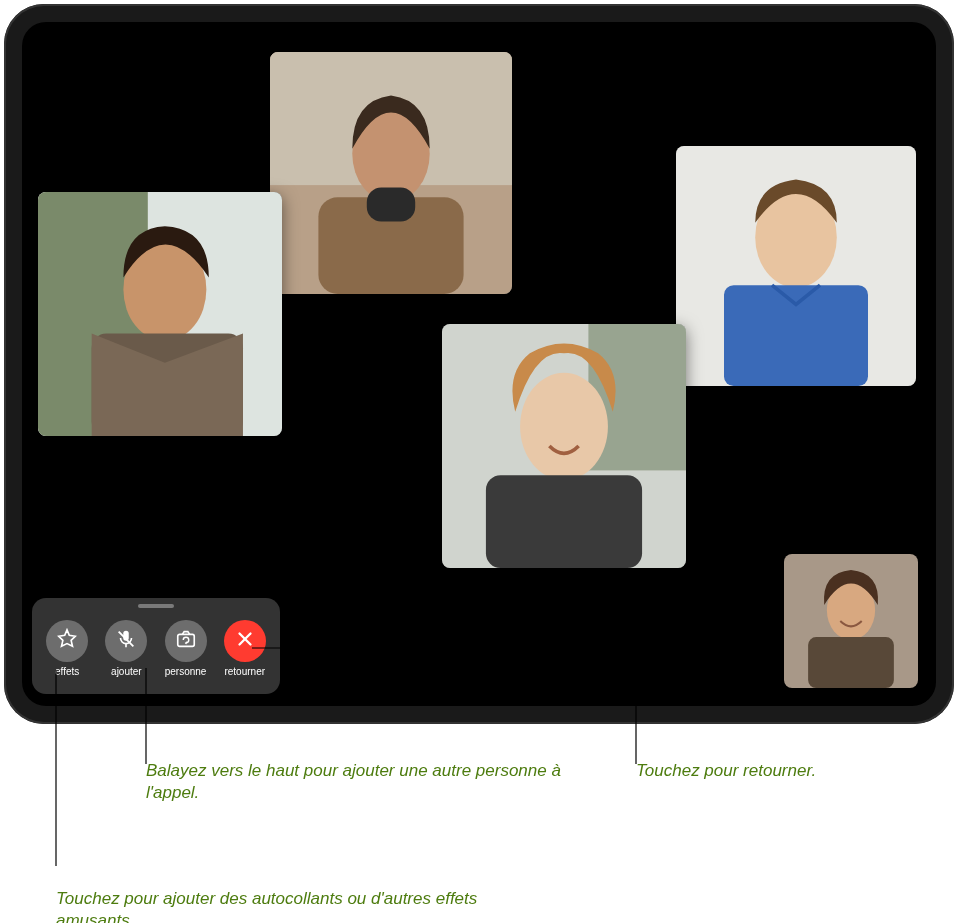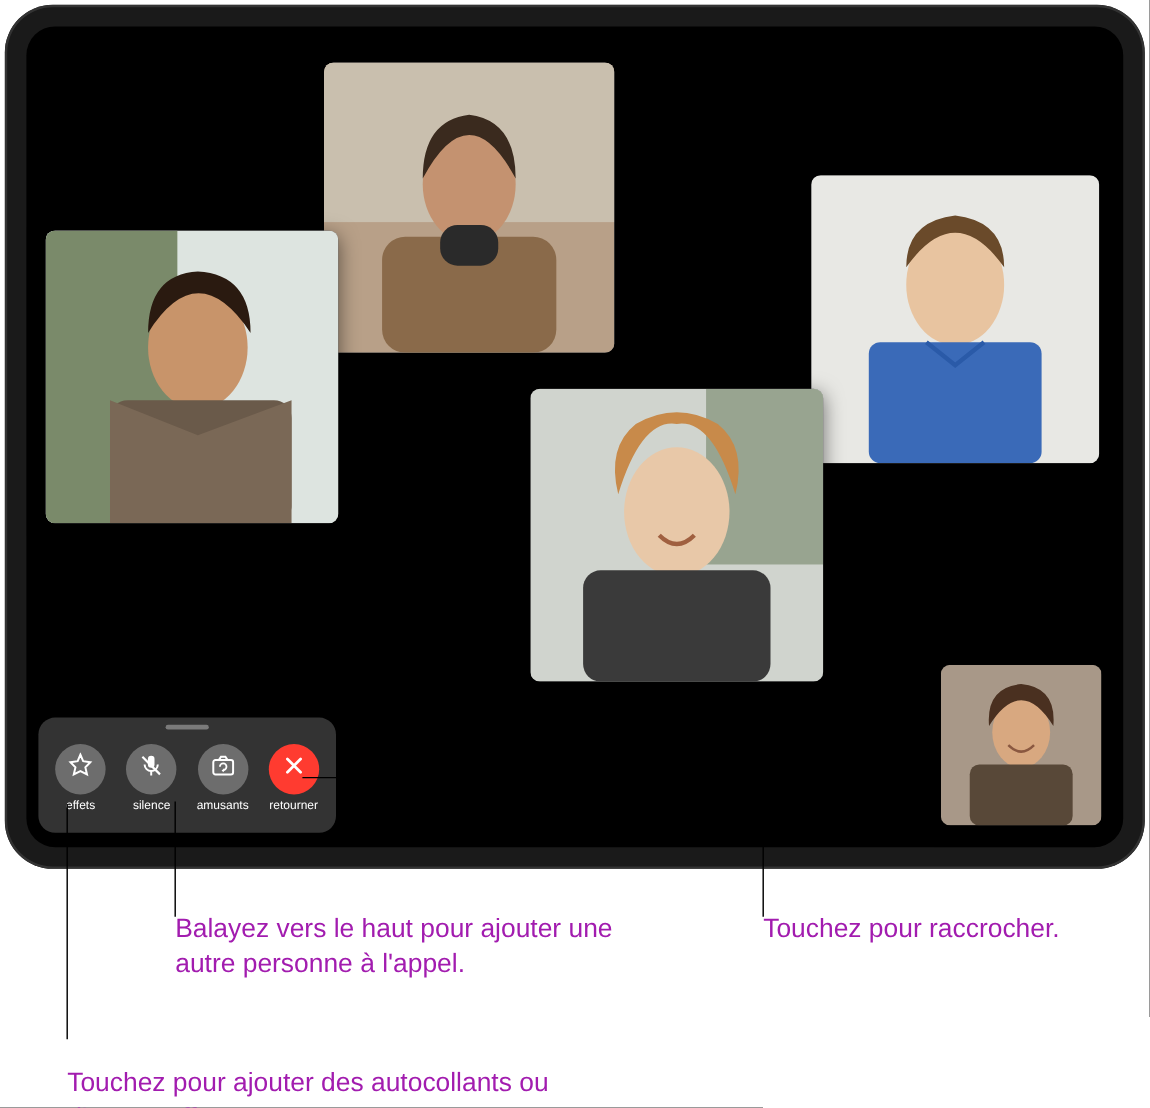--- a/index.html
+++ b/index.html
@@ -100,24 +100,25 @@
   }
   .callout-line {
     position: absolute;
     stroke: #000;
     stroke-width: 1.2;
     fill: none;
     pointer-events: none;
   }
   .callout {
     position: absolute;
-    font-size: 22px;
-    color: #a21caf;
+    font-size: 17px;
+    color: #4d7c0f;
     line-height: 1.3;
     max-width: 420px;
+    font-style: italic;
   }
 </style>
 </head>
 <body>
 
 <div class="tablet">
   <div class="screen">
 
     <div class="tile" style="left:248px; top:30px; width:242px; height:242px;">
       <svg viewBox="0 0 100 100" preserveAspectRatio="xMidYMid slice">
@@ -187,34 +188,34 @@
         <div class="ctrl-btn">
           <span>
             <svg viewBox="0 0 24 24">
                 <rect x="9" y="3" width="6" height="11" rx="3" fill="#fff"></rect>
                 <path d="M6 11 A6 6 0 0 0 18 11" fill="none" stroke="#fff" stroke-width="1.8"></path>
                 <line x1="12" y1="17" x2="12" y2="21" stroke="#fff" stroke-width="1.8"></line>
                 <line x1="4" y1="4" x2="20" y2="20" stroke="#fff" stroke-width="2"></line>
               </svg>
           </span>
         </div>
-        <div class="ctrl-label">silence</div>
+        <div class="ctrl-label">ajouter</div>
       </div>
       <div class="ctrl">
         <div class="ctrl-btn">
           <span>
             <svg viewBox="0 0 24 24">
                 <rect x="3" y="7" width="18" height="13" rx="2" fill="none" stroke="#fff" stroke-width="1.8"></rect>
                 <path d="M8 7 L10 4 L14 4 L16 7" fill="none" stroke="#fff" stroke-width="1.8"></path>
                 <path d="M9 13 A3 3 0 1 1 12 16" fill="none" stroke="#fff" stroke-width="1.6"></path>
                 <path d="M11 16 L12 17 L13 15" fill="none" stroke="#fff" stroke-width="1.2"></path>
               </svg>
           </span>
         </div>
-        <div class="ctrl-label">amusants</div>
+        <div class="ctrl-label">personne</div>
       </div>
       <div class="ctrl">
         <div class="ctrl-btn red">
           <span>
             <svg viewBox="0 0 24 24">
                 <line x1="6" y1="6" x2="18" y2="18" stroke="#fff" stroke-width="2.5" stroke-linecap="round"></line>
                 <line x1="18" y1="6" x2="6" y2="18" stroke="#fff" stroke-width="2.5" stroke-linecap="round"></line>
               </svg>
           </span>
         </div>
@@ -228,14 +229,14 @@
 <svg class="callout-line" style="left:0; top:0; width:958px; height:923px; position:absolute;">
 
   <path d="M56 670 L56 866"></path>
 
   <path d="M146 668 L146 764"></path>
 
   <path d="M252 648 L636 648 L636 764"></path>
 </svg>
 
 <div class="callout" style="left:146px; top:760px;">Balayez vers le haut pour ajouter une autre personne à l'appel.</div>
-<div class="callout" style="left:636px; top:760px;">Touchez pour raccrocher.</div>
+<div class="callout" style="left:636px; top:760px;">Touchez pour retourner.</div>
 <div class="callout" style="left:56px; top:888px; max-width:460px;">Touchez pour ajouter des autocollants ou d'autres effets amusants.</div>
 
 </body></html>

